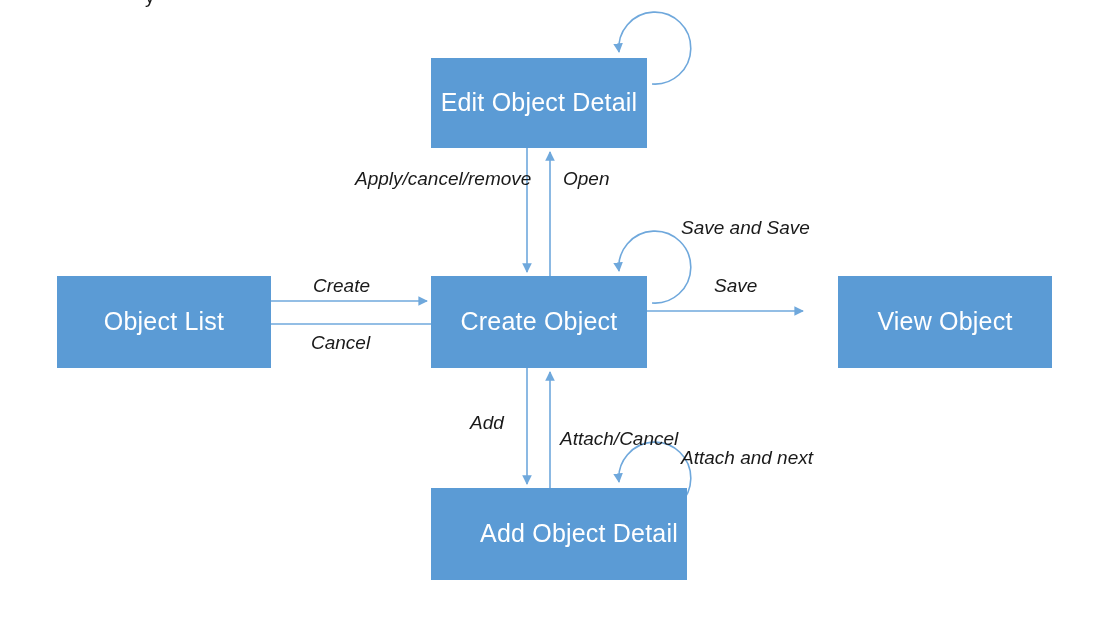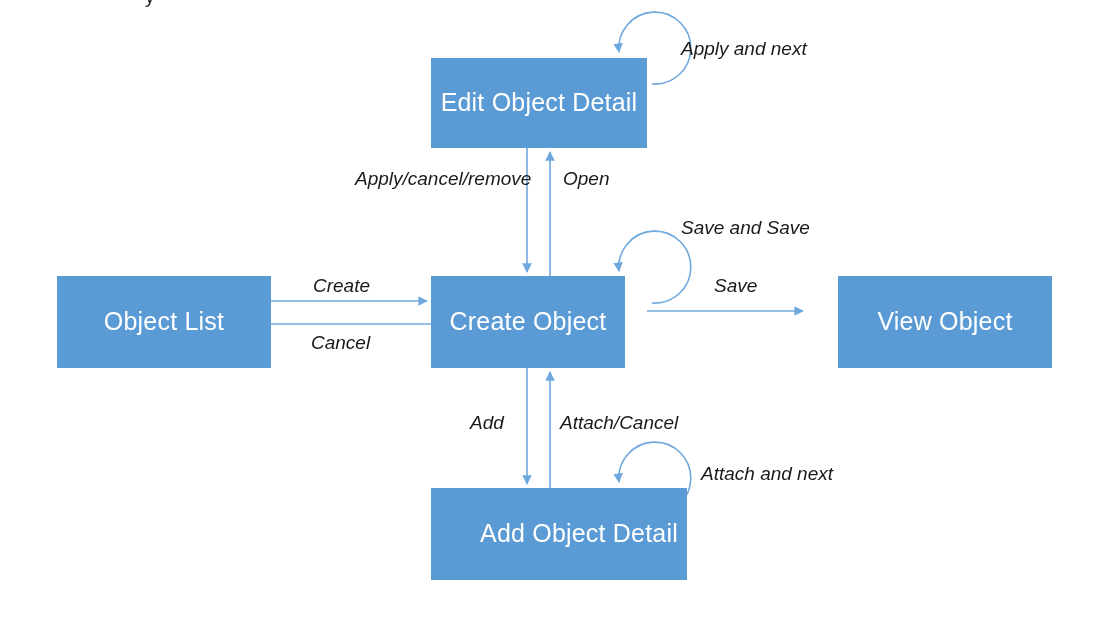--- a/index.html
+++ b/index.html
@@ -95,45 +95,44 @@
   </svg>
 
   <div class="node-box" style="left:431px; top:58px; width:216px; height:90px;">
     <span>Edit Object Detail</span>
   </div>
 
   <div class="node-box" style="left:57px; top:276px; width:214px; height:92px;">
     <span>Object List</span>
   </div>
 
-  <div class="node-box" style="left:431px; top:276px; width:194px; height:92px;">
+  <div class="node-box" style="left:431px; top:276px; width:216px; height:92px;">
     <span>Create Object</span>
   </div>
 
   <div class="node-box" style="left:838px; top:276px; width:214px; height:92px;">
     <span>View Object</span>
   </div>
 
   <div class="node-box" style="left:431px; top:488px; width:216px; height:92px;padding-left:40px;">
     <span>Add Object Detail</span>
   </div>
 
   <span class="edge-label" style="left:313px; top:275px;">Create</span>
 
   <span class="edge-label" style="left:311px; top:332px;text-align:center;">Cancel</span>
 
   <span class="edge-label" style="left:355px; top:168px;">Apply/cancel/remove</span>
 
   <span class="edge-label" style="left:563px; top:168px;">Open</span>
 
-  <span class="edge-label" style="left:681px; top:38px;">Apply and next</span>
 
   <span class="edge-label" style="left:681px; top:217px;">Save and Save</span>
 
   <span class="edge-label" style="left:714px; top:275px;">Save</span>
 
   <span class="edge-label" style="left:470px; top:412px;">Add</span>
 
-  <span class="edge-label" style="left:560px; top:412px;text-align:right;">Attach/Cancel</span>
+  <span class="edge-label" style="left:560px; top:428px;text-align:right;">Attach/Cancel</span>
 
-  <span class="edge-label" style="left:681px; top:463px;margin-left:20px;">Attach and next</span>
+  <span class="edge-label" style="left:681px; top:447px;">Attach and next</span>
 
 </div>
 
 </body></html>

